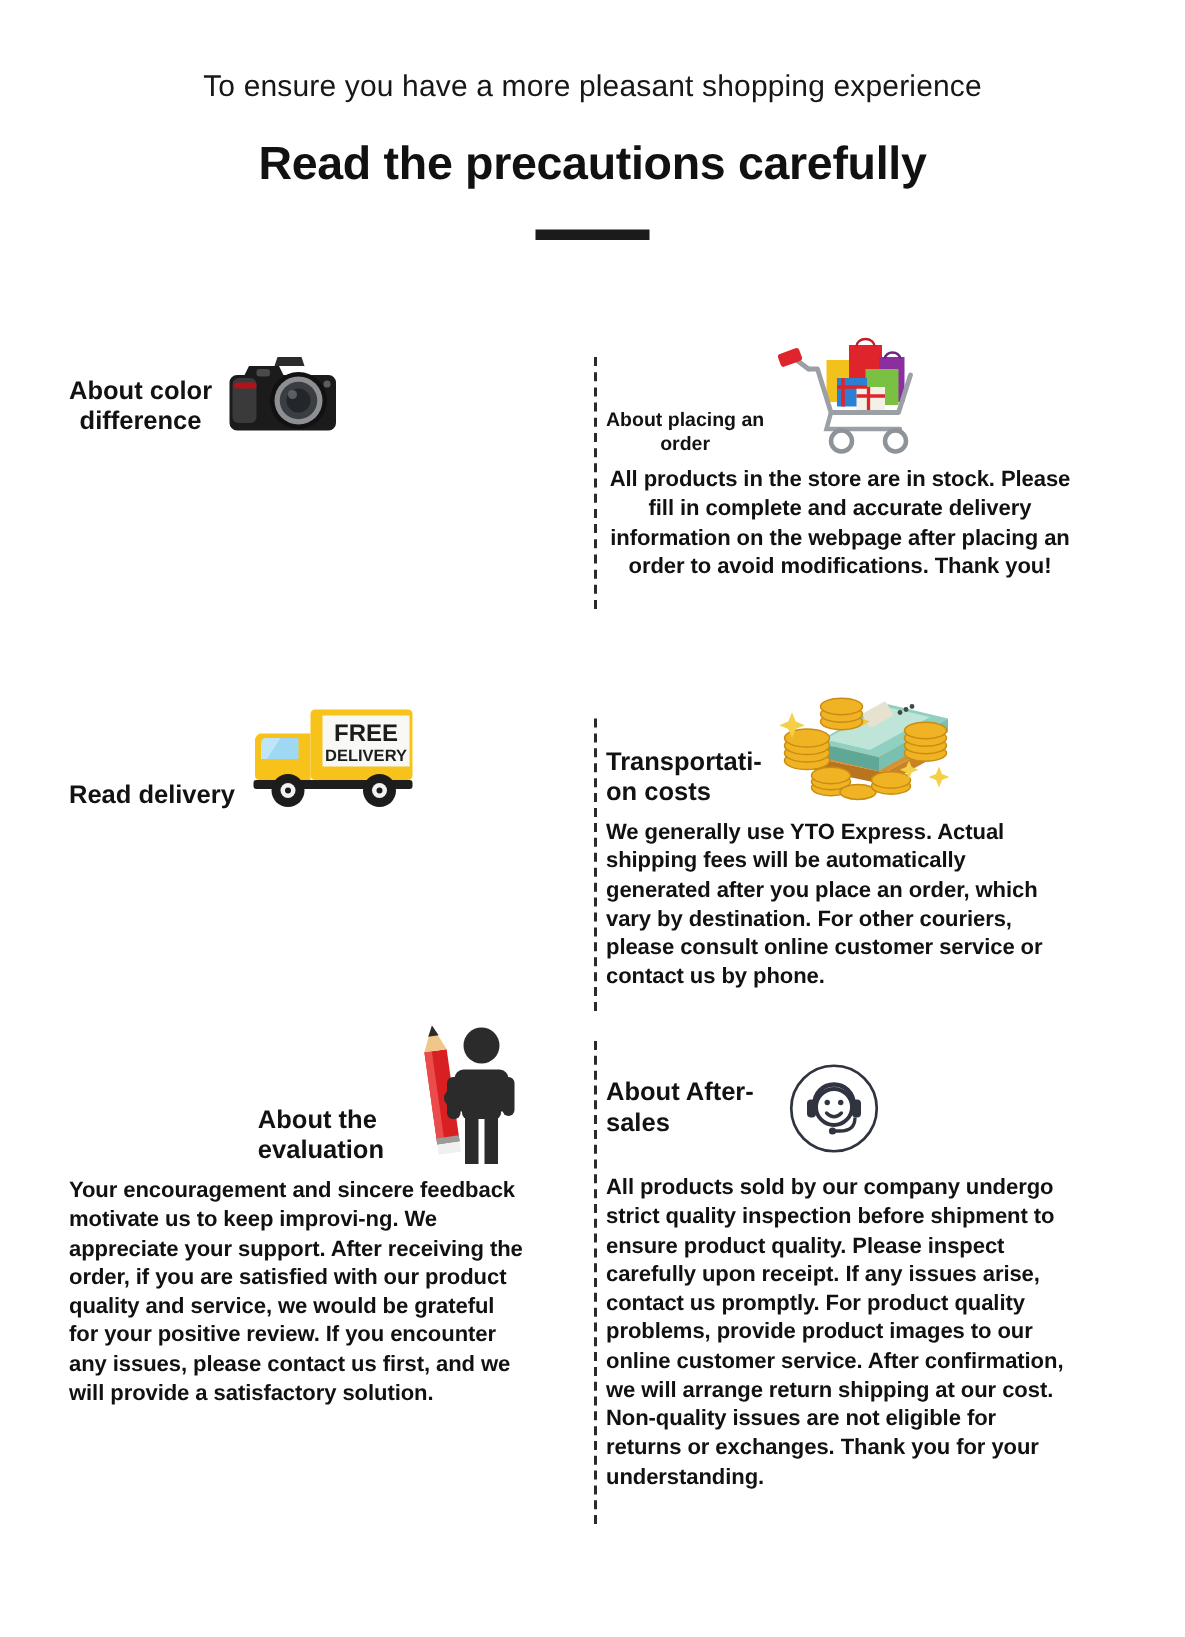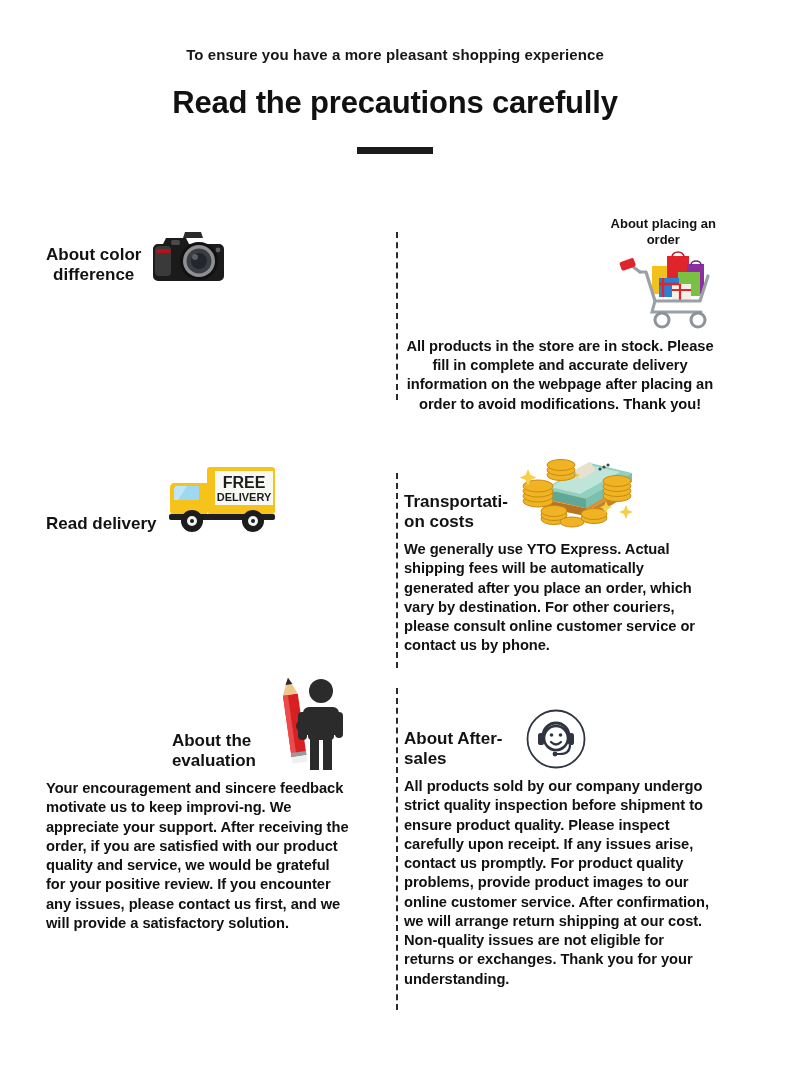--- a/index.html
+++ b/index.html
@@ -15,22 +15,22 @@
     overflow: hidden;
     position: relative;
   }
 
   
   .header {
     text-align: center;
     padding-top: 46px;
   }
   .header .eyebrow {
-    font-size: 15px;
-    font-weight: bold;
+    font-size: 20px;
+    font-weight: normal;
     letter-spacing: 0.1px;
     color: #171717;
     line-height: 1.2;
   }
   .header .title {
     font-size: 31px;
     font-weight: bold;
     color: #111111;
     margin-top: 20px;
     letter-spacing: -0.2px;
@@ -143,21 +143,21 @@
             <circle cx="48" cy="29" r="3" fill="#6e737a" opacity="0.75"></circle>
 
             <rect x="24" y="12" width="9" height="5" rx="2" fill="#4a4a4a"></rect>
             <circle cx="71" cy="22" r="2.4" fill="#5a5d61"></circle>
           </svg>
         </span>
       </div>
     </div>
 
     <div class="cell right" style="padding-top:2px;">
-      <div class="head-row" style="min-height:74px;flex-direction:column;">
+      <div class="head-row" style="min-height:74px;">
         <div class="htext small">About placing an
 order</div>
         <span class="icon-wrap" style="margin-left:2px;">
           <svg width="104" height="82" viewBox="0 0 104 82">
 
             <rect x="40" y="18" width="17" height="28" fill="#f2c11c"></rect>
             <rect x="55" y="8" width="22" height="34" fill="#e0242b"></rect>
             <rect x="75" y="16" width="17" height="30" fill="#8b2fa0"></rect>
             <rect x="66" y="24" width="22" height="24" fill="#7ac143"></rect>
             <rect x="47" y="30" width="20" height="19" fill="#2d7fd1"></rect>
@@ -295,21 +295,21 @@
             <rect x="38" y="38" width="9" height="28" rx="4" fill="#2b2b2b"></rect>
             <circle cx="42" cy="52" r="6" fill="#2b2b2b"></circle>
             <rect x="75" y="38" width="8" height="26" rx="4" fill="#2b2b2b"></rect>
           </svg>
         </span>
       </div>
       <div class="body-text">Your encouragement and sincere feedback motivate us to keep improvi-ng. We appreciate your support. After receiving the order, if you are satisfied with our product quality and service, we would be grateful for your positive review. If you encounter any issues, please contact us first, and we will provide a satisfactory solution.</div>
     </div>
 
     <div class="cell right" style="padding-top:22px;">
-      <div class="head-row" style="min-height:74px;">
+      <div class="head-row" style="min-height:74px;align-items:center;">
         <div class="htext big">About After-
 sales</div>
         <span class="icon-wrap" style="margin-left:22px;">
           <svg width="62" height="62" viewBox="0 0 62 62">
             <circle cx="31" cy="31" r="28.5" fill="none" stroke="#2f3440" stroke-width="1.8"></circle>
 
             <circle cx="31" cy="30" r="12" fill="none" stroke="#2f3440" stroke-width="2.6"></circle>
 
             <path d="M18 28 a13 13 0 0 1 26 0" fill="none" stroke="#2f3440" stroke-width="3"></path>
 

